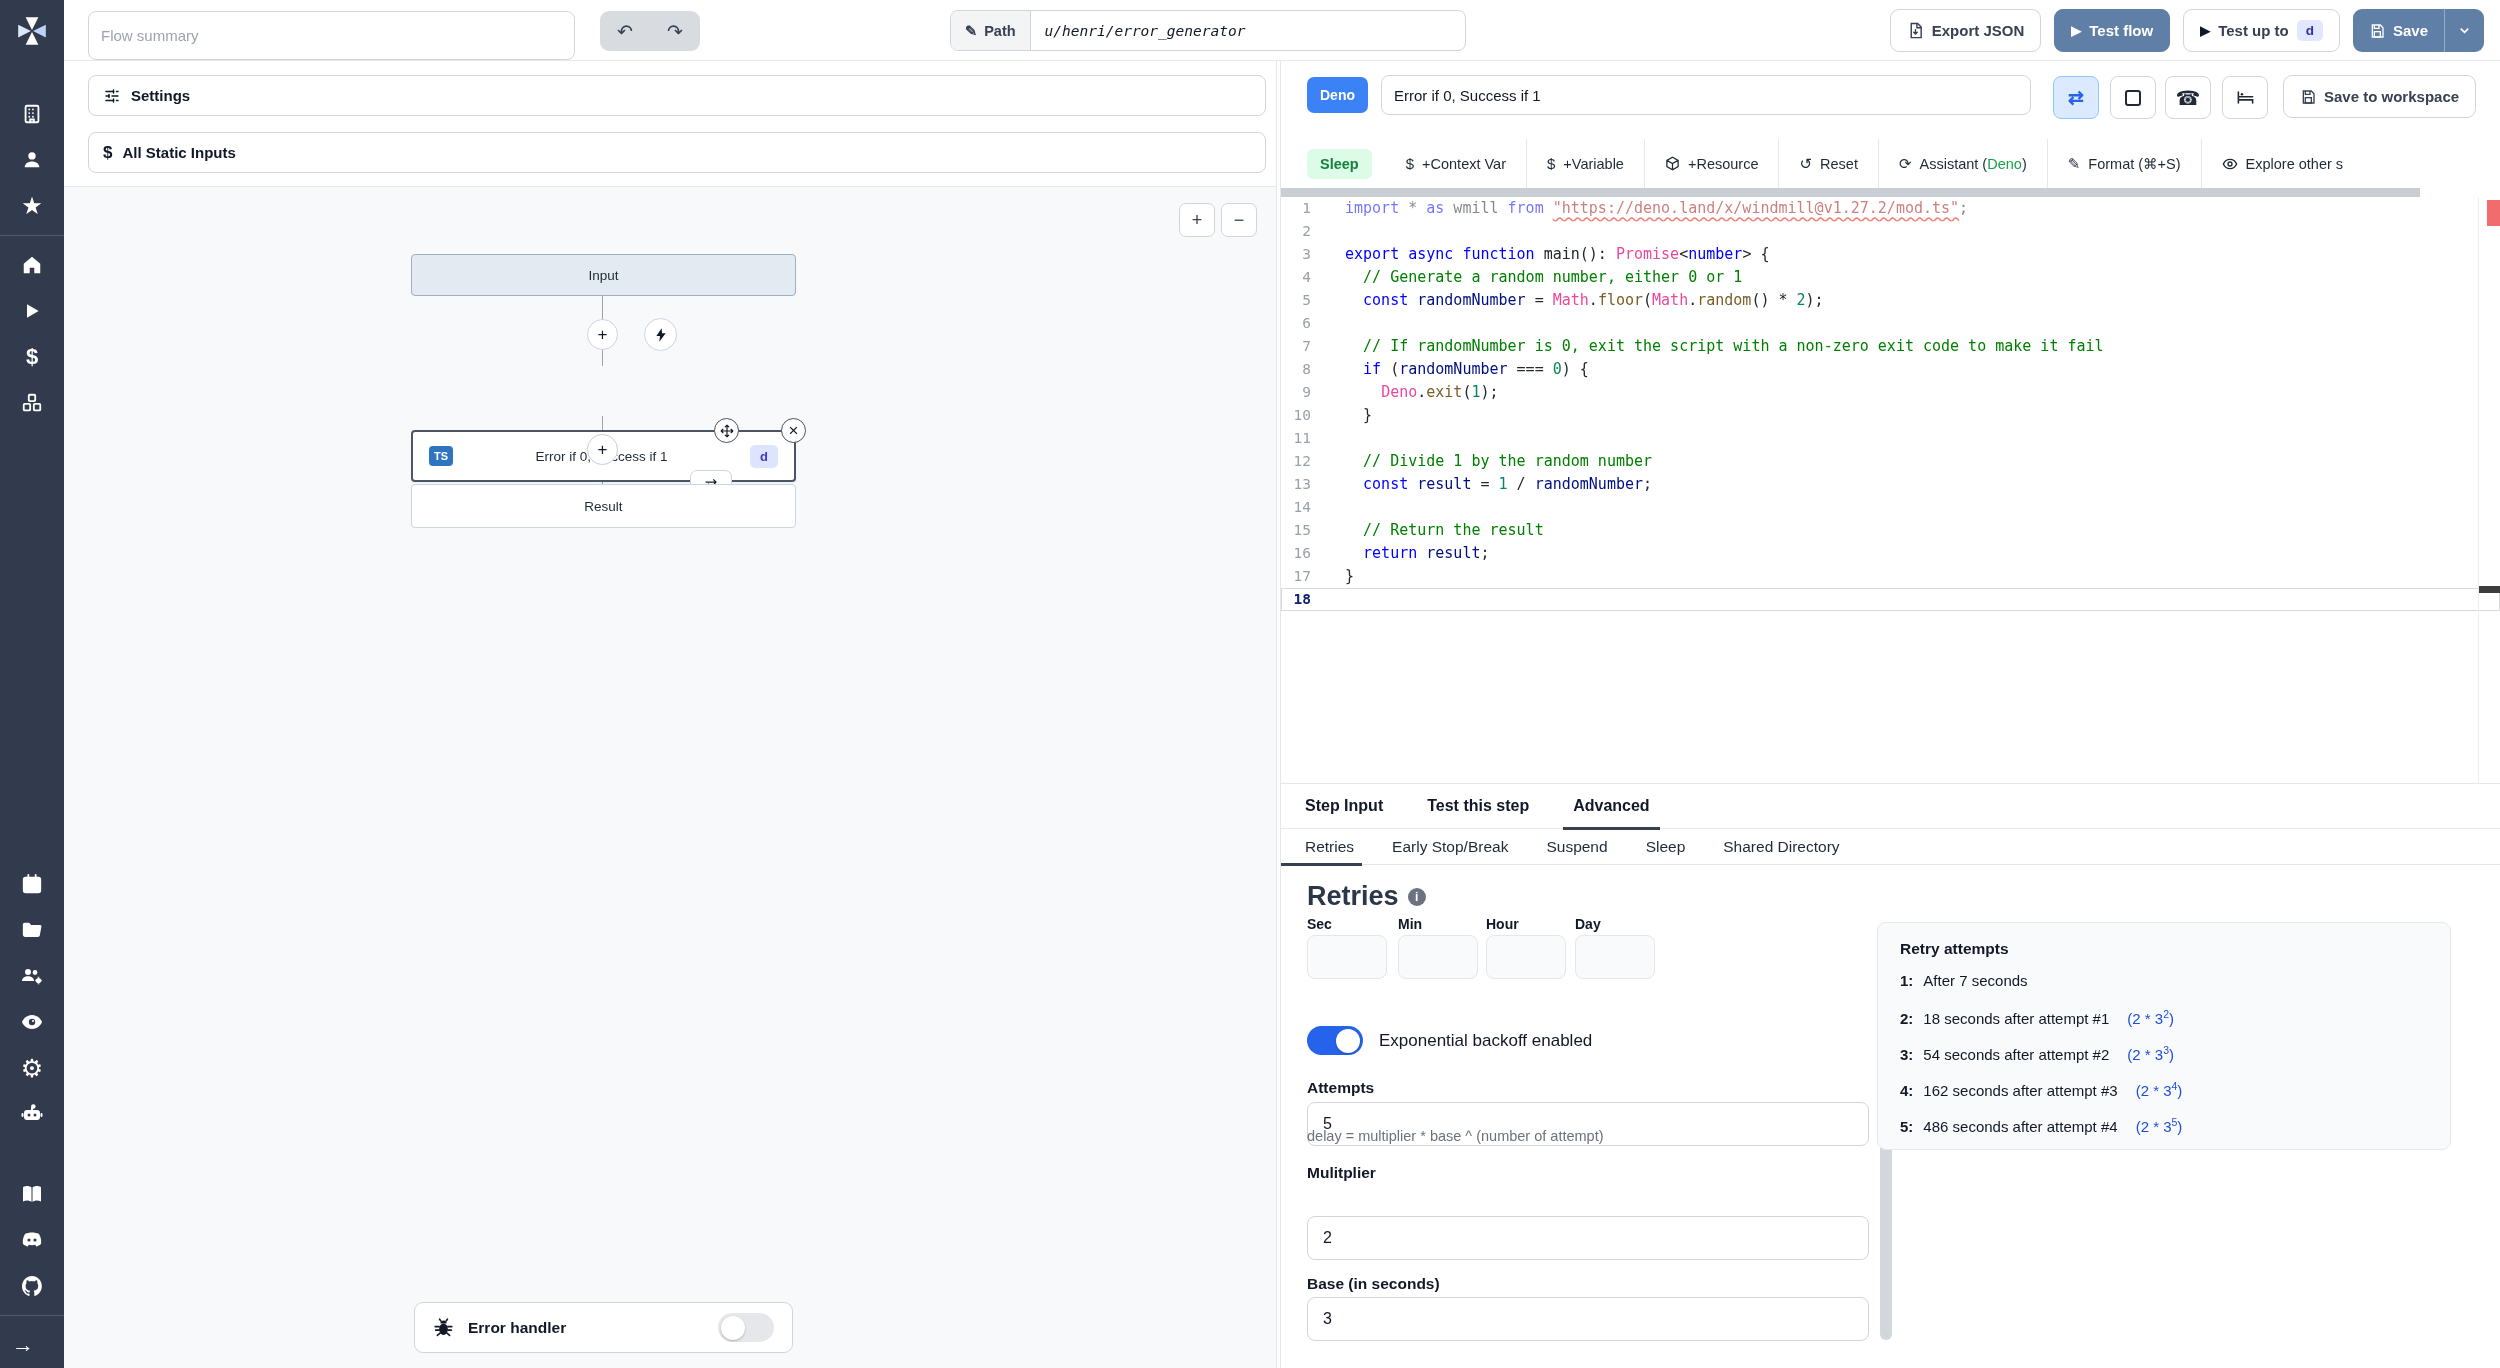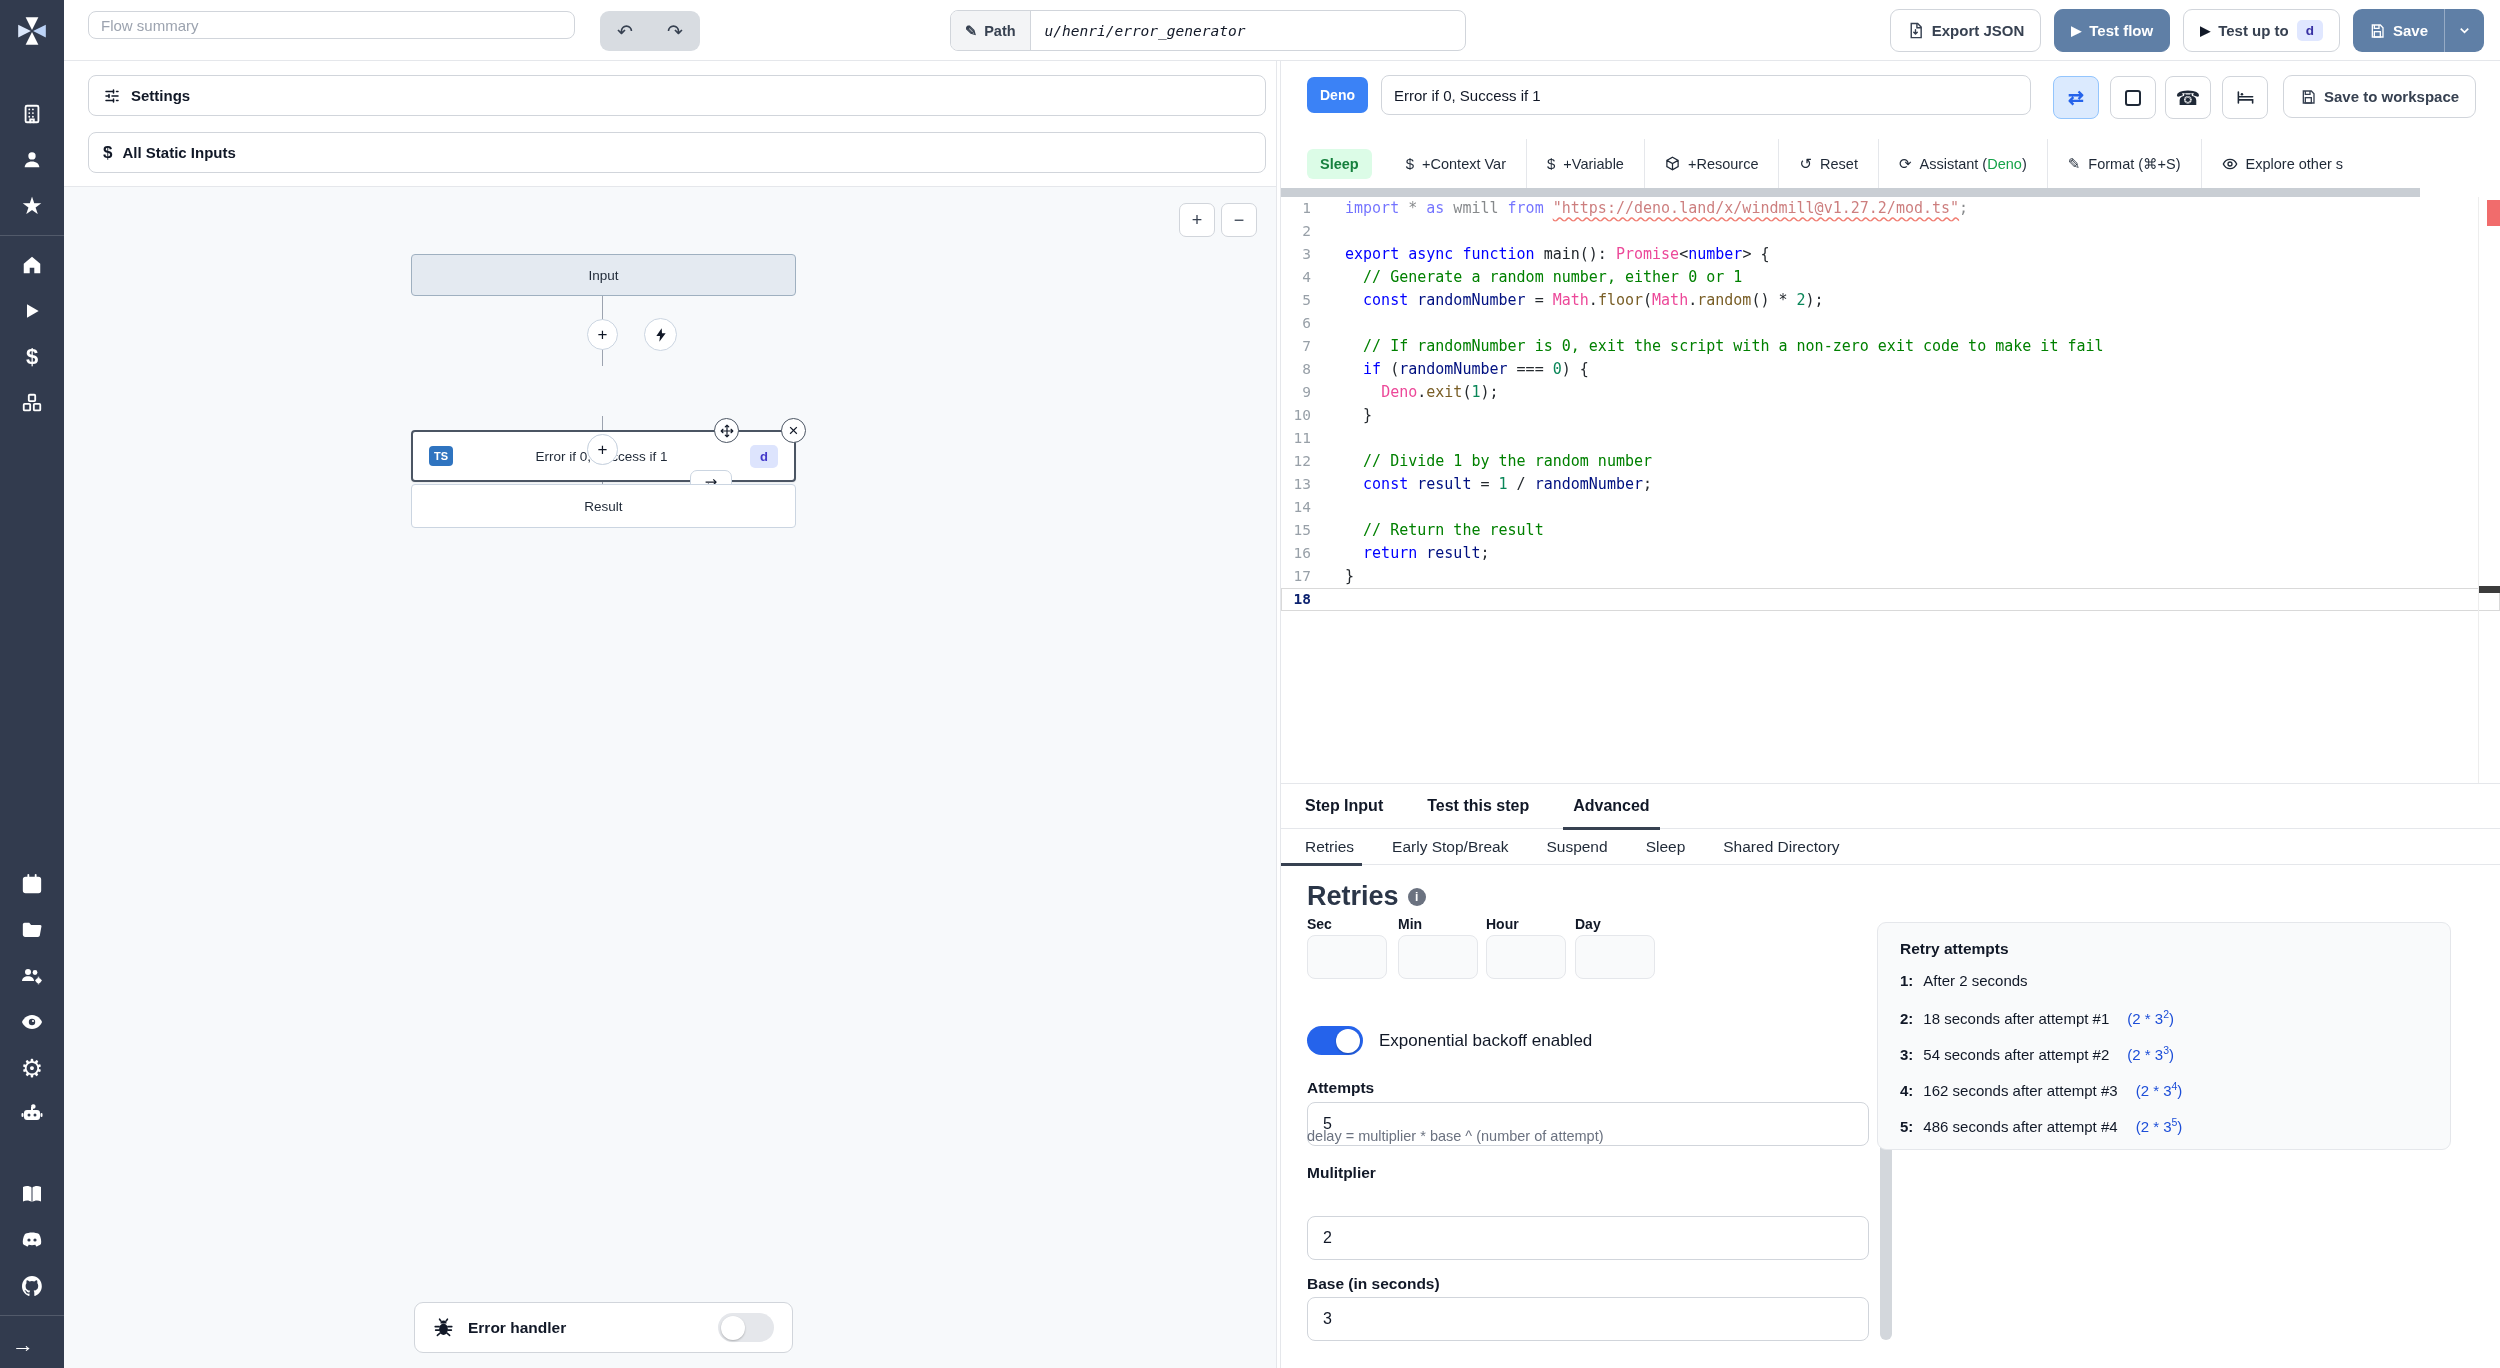--- a/index.html
+++ b/index.html
@@ -252,21 +252,21 @@
         <path d="M12 2 C6.5 2 2 6.6 2 12.2 c0 4.5 2.9 8.3 6.8 9.7 c.5.1.7-.2.7-.5 v-1.8 c-2.8.6-3.4-1.2-3.4-1.2 c-.5-1.2-1.1-1.5-1.1-1.5 c-.9-.6.1-.6.1-.6 c1 .1 1.5 1 1.5 1 c.9 1.6 2.4 1.1 3 .9 c.1-.7.3-1.1.6-1.4 c-2.2-.3-4.6-1.1-4.6-5 c0-1.1.4-2 1-2.7 c-.1-.3-.4-1.3.1-2.7 c0 0 .8-.3 2.7 1 a9.3 9.3 0 0 1 5 0 c1.9-1.3 2.7-1 2.7-1 c.5 1.4.2 2.4.1 2.7 c.6.7 1 1.6 1 2.7 c0 3.9-2.4 4.7-4.6 5 c.4.3.7.9.7 1.9 v2.8 c0 .3.2.6.7.5 c3.9-1.4 6.8-5.2 6.8-9.7 C22 6.6 17.5 2 12 2 Z"></path>
       </svg>
   </div>
   <div class="sep"></div>
   <div class="ric" style="justify-content:flex-start;padding-left:12px">
       <span class="glyph" style="font-size:22px">→</span>
     </div>
 </div>
 
 <div id="topbar">
-  <input class="inp abs" style="left: 24px; top: 11px; width: 487px; height: 28px;" placeholder="Flow summary">
+  <input class="inp abs" style="left: 24px; top: 11px; width: 487px; height: 49px;" placeholder="Flow summary">
   <div id="undoredo">
     <button class="ub">↶</button>
     <button class="ub">↷</button>
   </div>
   <div id="pathgrp">
     <div class="plabel">
       <span>✎</span>
       <span>Path</span>
     </div>
     <div class="pval">u/henri/error_generator</div>
@@ -515,21 +515,21 @@
   <input class="inp finput" style="top: 1155px;" value="2">
   <span class="flabel" style="top:1214px">Base (in seconds)</span>
   <input class="inp finput" style="top: 1236px;" value="3">
   <div id="vsb"></div>
 
   <div id="retrypanel">
     <div class="rtitle">Retry attempts</div>
     <div id="retry-items">
         <div class="ritem">
           <span class="rn">1:</span>
-          <span>After 2 seconds</span>
+          <span>After 7 seconds</span>
         </div>
         <div class="ritem">
           <span class="rn">2:</span>
           <span>18 seconds after attempt #1</span>
           <span class="rf">(2 * 3<sup>2</sup>)</span>
         </div>
         <div class="ritem">
           <span class="rn">3:</span>
           <span>54 seconds after attempt #2</span>
           <span class="rf">(2 * 3<sup>3</sup>)</span>

